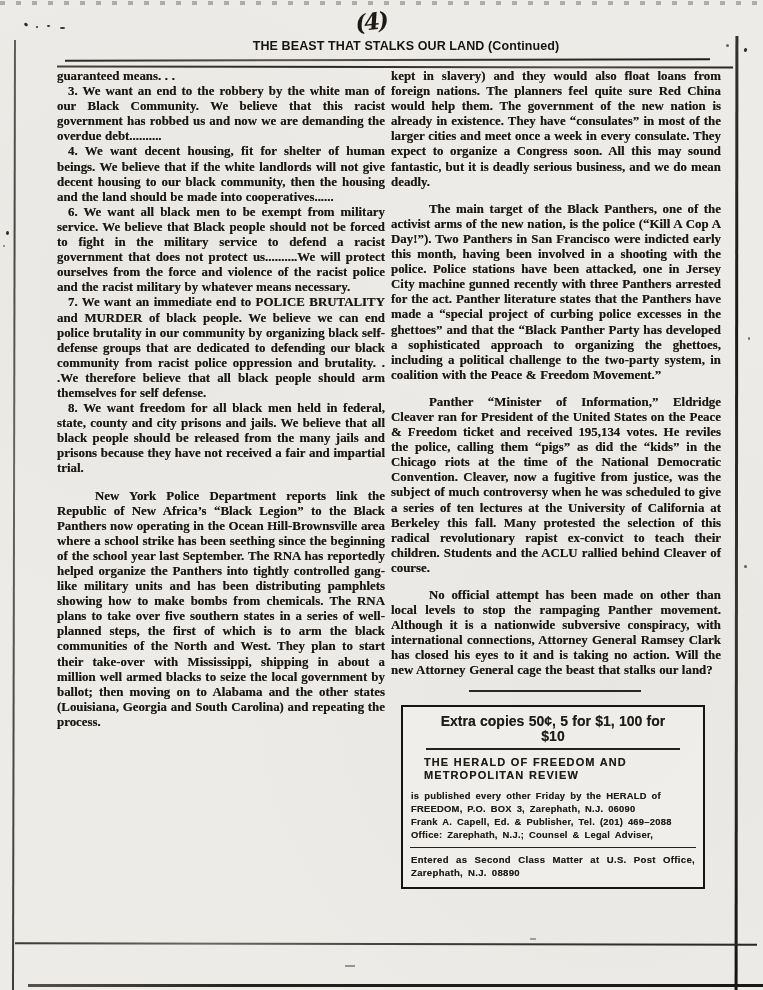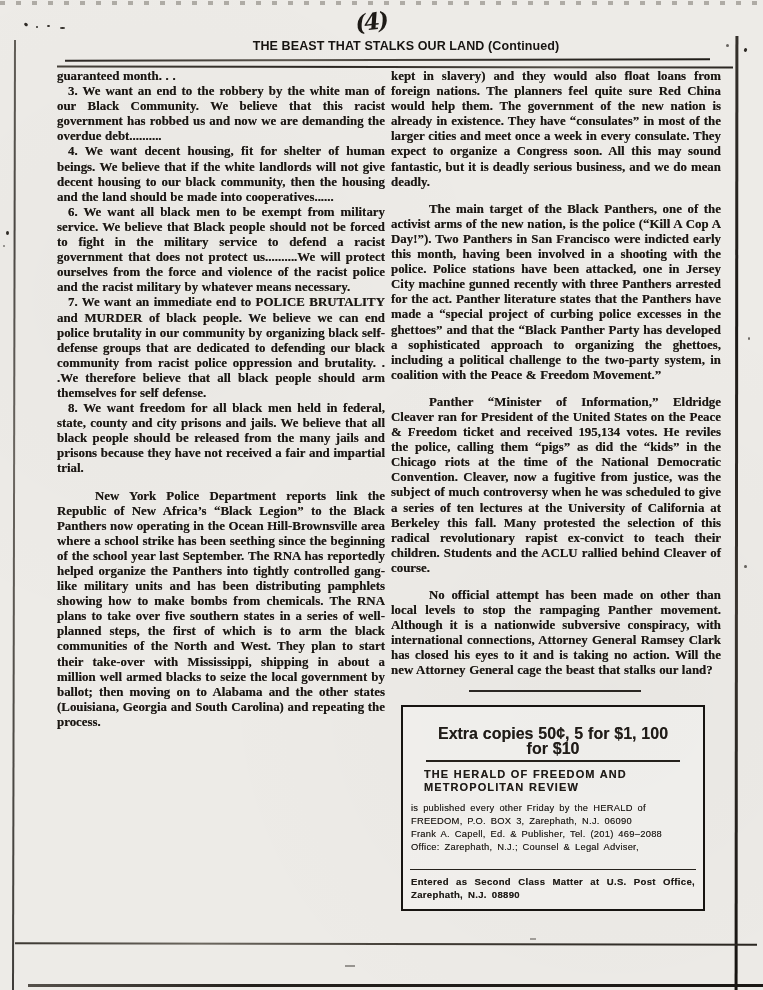--- a/index.html
+++ b/index.html
@@ -46,26 +46,26 @@
     text-shadow:0 0 0.5px rgba(20,16,12,0.55);}
   .para{text-align:justify;}
   .para.cont{text-indent:0;}
   .para.item{text-indent:11px;}
   .para.body{text-indent:38px;margin-top:12px;}
   
   .sep-rule{width:172px;height:2px;background:#2a2622;margin:11px auto 0 78px;}
   .info-box{margin:13px 16px 0 10px;border:2.5px solid #171411;
     padding:6px 7px 7px;background:rgba(255,255,255,0.25);
     font-family:"Liberation Sans", sans-serif;color:#201c18;}
-  .box-row1{text-align:center;font-weight:bold;font-size:16px;
-    padding:1px 2px 4px;margin:12px 16px 5px;border-bottom:2px solid #25211c;}
+  .box-row1{text-align:center;font-weight:bold;font-size:14px;
+    padding:1px 2px 4px;margin:0 16px 5px;border-bottom:2px solid #25211c;}
   .box-title{text-align:left;font-weight:bold;font-size:11px;
     letter-spacing:1.1px;line-height:13.5px;padding:1px 14px 5px;}
-  .box-body{font-weight:normal;font-size:9.4px;line-height:13.2px;
-    letter-spacing:0.25px;padding:1px 1px 15px;border-bottom:1.8px solid #25211c;}
+  .box-body{font-weight:bold;font-size:9.4px;line-height:13.2px;
+    letter-spacing:0.25px;padding:1px 1px 5px;border-bottom:1.8px solid #25211c;}
   .box-body > div{white-space:nowrap;overflow:hidden;
     word-spacing:2px;}
   .box-entered{font-weight:bold;font-size:9.6px;line-height:13.2px;
     letter-spacing:0.3px;word-spacing:2px;padding:5px 1px 1px;}
   
   .speck{position:absolute;background:#2f2b26;border-radius:50%;}
   .s1{left:24px;top:23px;width:4px;height:3px;transform:rotate(40deg);}
   .s2{left:36px;top:26px;width:2px;height:2px;}
   .s3{left:47px;top:25px;width:3px;height:2px;}
   .s4{left:60px;top:27px;width:5px;height:1.6px;}
@@ -88,21 +88,21 @@
   <div class="right-rule"></div>
 
   <div class="handwritten">(4)</div>
   <div class="doc-title">THE BEAST THAT STALKS OUR LAND (Continued)</div>
   <div class="rule-a"></div>
   <div class="rule-b"></div>
 
   <div class="columns">
     <div class="col">
       <div>
-          <div class="para cont">guaranteed month. . .</div>
+          <div class="para cont">guaranteed means. . .</div>
           <div class="para item">3. We want an end to the robbery by the white man of our Black Community. We believe that this racist government has robbed us and now we are demanding the overdue debt..........</div>
           <div class="para item">4. We want decent housing, fit for shelter of human beings. We believe that if the white landlords will not give decent housing to our black community, then the housing and the land should be made into cooperatives......</div>
           <div class="para item">6. We want all black men to be exempt from military service. We believe that Black people should not be forced to fight in the military service to defend a racist government that does not protect us..........We will protect ourselves from the force and violence of the racist police and the racist military by whatever means necessary.</div>
           <div class="para item">7. We want an immediate end to POLICE BRUTALITY and MURDER of black people. We believe we can end police brutality in our community by organizing black self-defense groups that are dedicated to defending our black community from racist police oppression and brutality. . .We therefore believe that all black people should arm themselves for self defense.</div>
           <div class="para item">8. We want freedom for all black men held in federal, state, county and city prisons and jails. We believe that all black people should be released from the many jails and prisons because they have not received a fair and impartial trial.</div>
           <div class="para body">New York Police Department reports link the Republic of New Africa’s “Black Legion” to the Black Panthers now operating in the Ocean Hill-Brownsville area where a school strike has been seething since the beginning of the school year last September. The RNA has reportedly helped organize the Panthers into tightly controlled gang-like military units and has been distributing pamphlets showing how to make bombs from chemicals. The RNA plans to take over five southern states in a series of well-planned steps, the first of which is to arm the black communities of the North and West. They plan to start their take-over with Mississippi, shipping in about a million well armed blacks to seize the local government by ballot; then moving on to Alabama and the other states (Louisiana, Georgia and South Carolina) and repeating the process.</div>
         </div>
     </div>
     <div class="col">
       <div>

